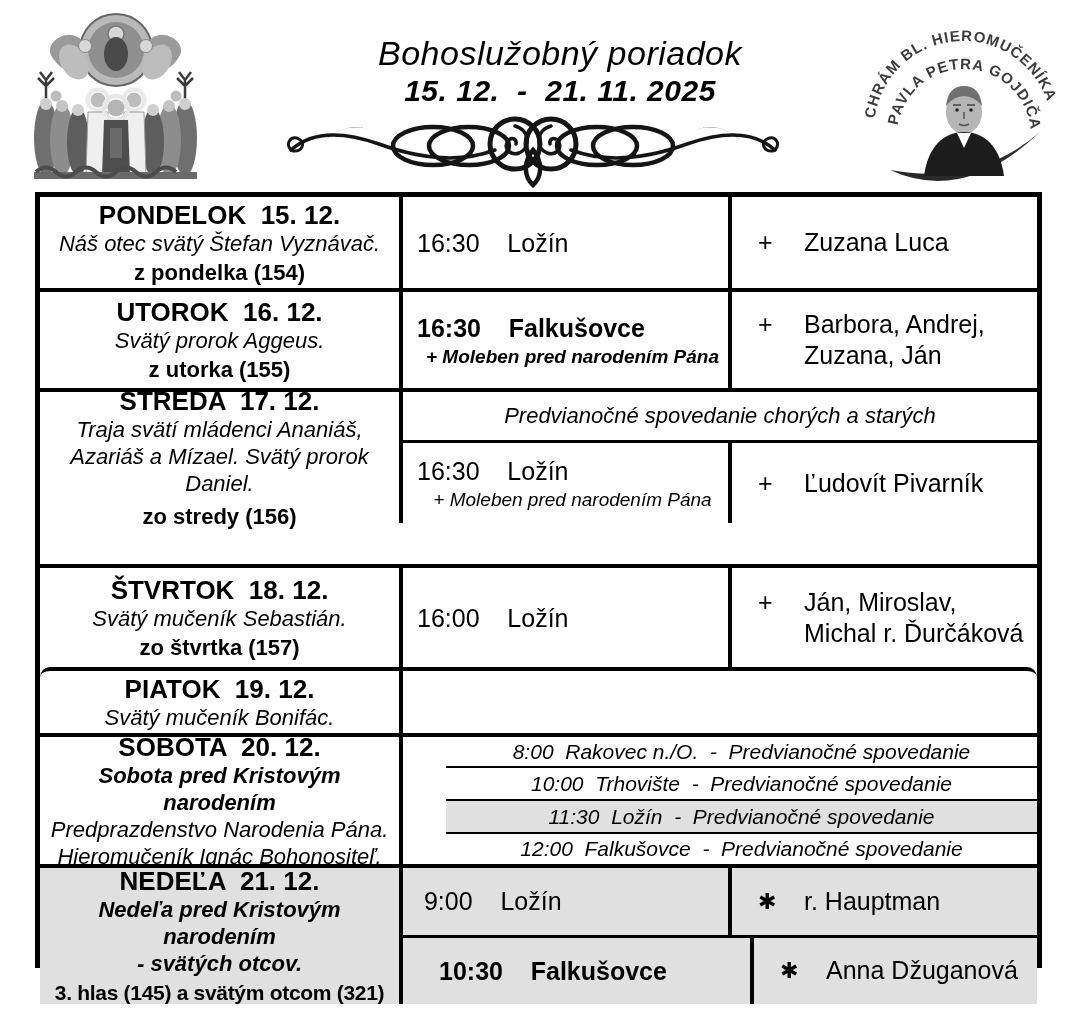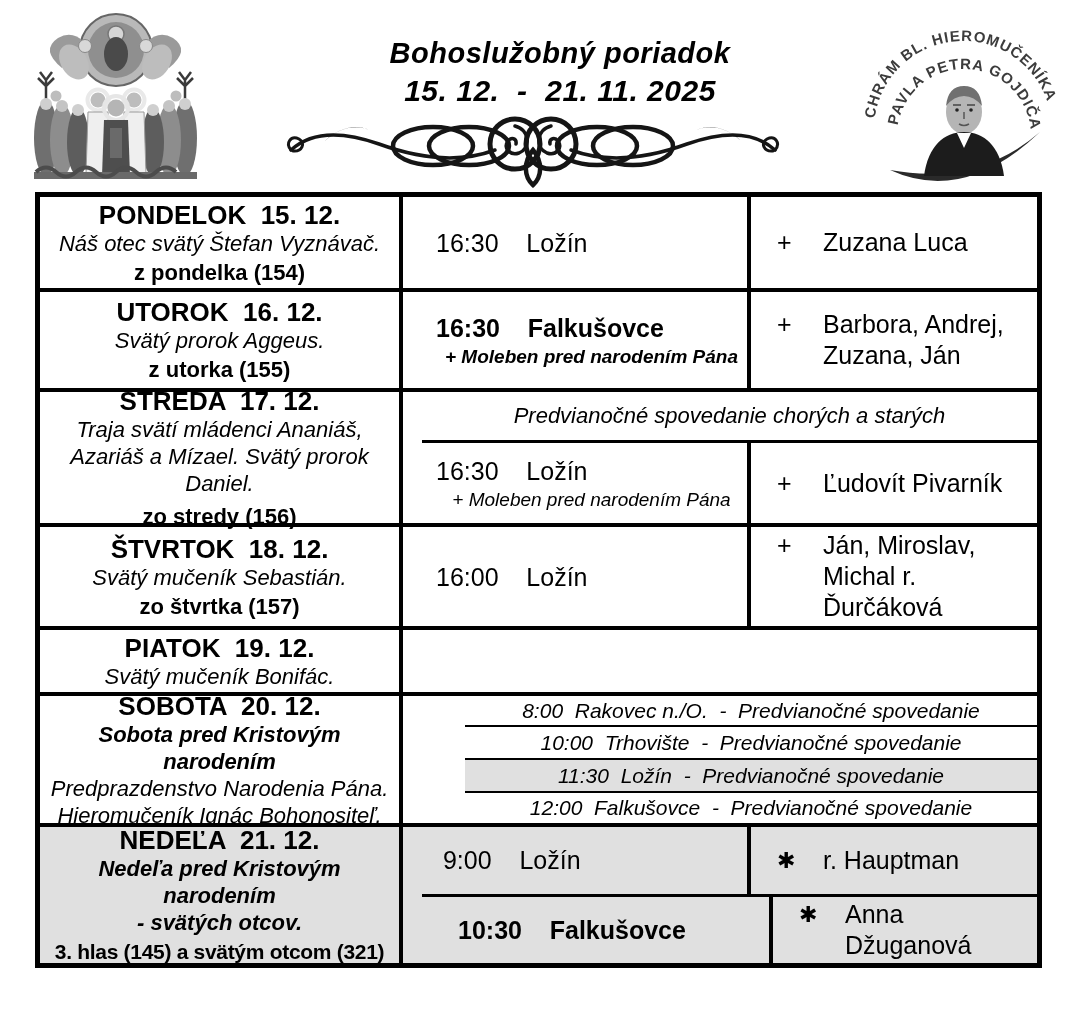--- a/index.html
+++ b/index.html
@@ -3,33 +3,33 @@
 <meta charset="utf-8">
 <style>
   html,body{margin:0;padding:0;background:#ffffff;}
   .page{position:relative;width:1082px;height:1012px;background:#ffffff;overflow:hidden;
         font-family:"Liberation Sans", sans-serif;color:#000;}
   .pre{white-space:pre-wrap;}
 
   
   .icon-left{position:absolute;left:28px;top:8px;width:175px;height:172px;}
   .title-block{position:absolute;left:300px;top:34px;width:520px;text-align:center;}
-  .t1{font-size:29px;font-weight:bold;font-style:italic;letter-spacing:.5px;line-height:38px;}
+  .t1{font-size:34px;font-weight:normal;font-style:italic;letter-spacing:.5px;line-height:38px;}
   .t2{font-size:30px;font-weight:bold;font-style:italic;letter-spacing:.5px;line-height:38px;}
   .flourish{position:absolute;left:283px;top:110px;width:500px;height:80px;}
   .stamp{position:absolute;left:860px;top:6px;width:207px;height:182px;}
   .arc-text{font-family:"Liberation Sans",sans-serif;font-size:15px;font-weight:bold;fill:#3c3c3c;letter-spacing:1px;}
 
   
   .sched{position:absolute;left:35px;top:192px;width:1007px;height:776px;border:5px solid #000;
          box-sizing:border-box;background:#fff;}
-  .row{display:flex;box-sizing:border-box;border-top:4px solid #000;gap:19px;}
+  .row{display:flex;box-sizing:border-box;border-top:4px solid #000;}
   .row.first{border-top:none;}
-  .h0{height:91px;} .h1{height:100px;} .h2{height:135px;} .h3{height:103px;}
-  .h4{height:66px;} .h5{height:131px;} .h6{height:140px;}
+  .h0{height:91px;} .h1{height:100px;} .h2{height:135px;} .h3{height:103px;margin-top:41px;}
+  .h4{height:66px;border-radius:10px;} .h5{height:131px;} .h6{height:140px;}
 
   .day{width:363px;box-sizing:border-box;border-right:4px solid #000;display:flex;flex-direction:column;
        justify-content:center;align-items:center;text-align:center;padding:2px 4px;}
   .day-title{font-size:26px;font-weight:bold;line-height:30px;}
   .day-it{font-size:22px;font-style:italic;line-height:27px;}
   .day-bi{font-size:22px;font-style:italic;font-weight:bold;line-height:27px;}
   .day-ref{font-size:22px;font-weight:bold;line-height:27px;margin-top:2px;}
   .day-ref.tight{font-size:21px;letter-spacing:-.3px;}
 
   .rest{flex:1;display:flex;flex-direction:column;box-sizing:border-box;min-width:0;}

